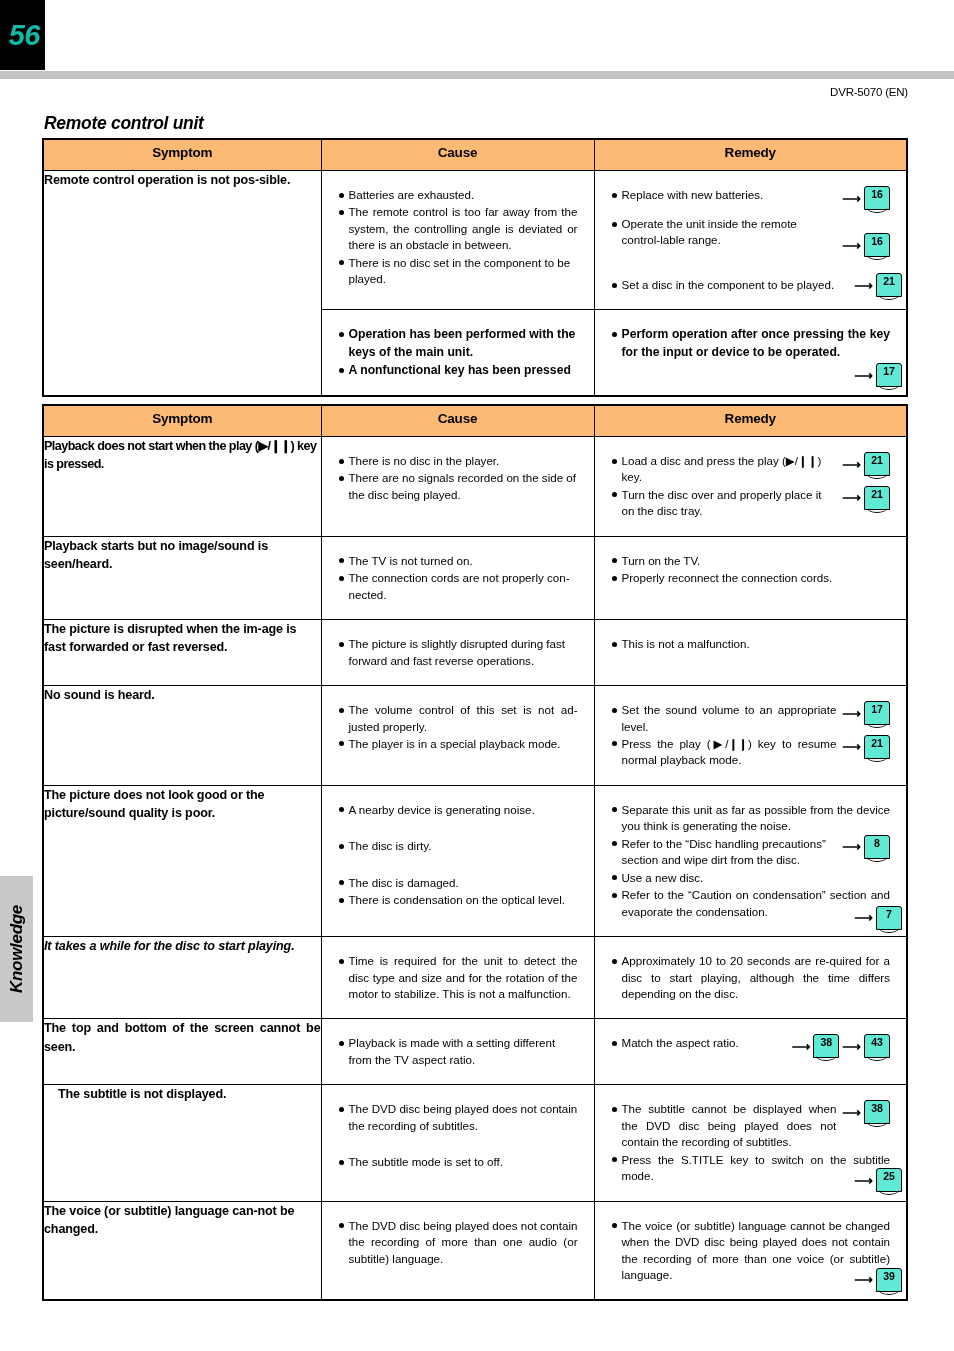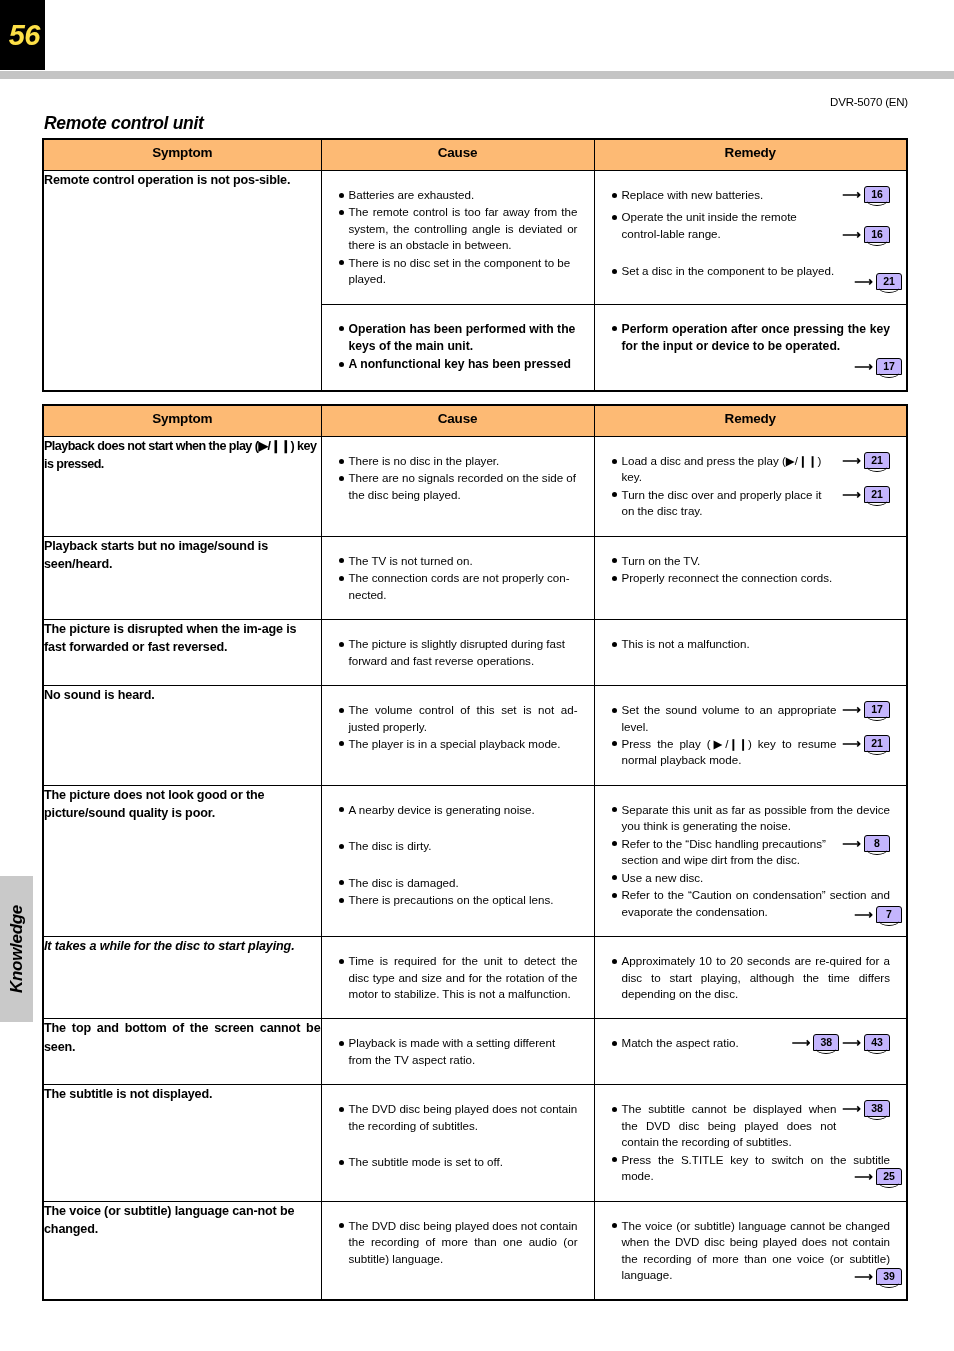--- a/index.html
+++ b/index.html
@@ -15,39 +15,39 @@
     color: #000000;
     overflow: hidden;
   }
 
   
   .page-number-block {
     position: absolute;
     left: 0; top: 0;
     width: 45px; height: 70px;
     background: #000000;
-    color: #fde047;
+    color: #14b8a6;
     font-style: italic;
     font-weight: bold;
     font-size: 29px;
     line-height: 70px;
     text-align: right;
     padding-right: 5px;
     box-sizing: border-box;
     letter-spacing: -0.5px;
   }
   .header-rule {
     position: absolute;
     left: 0; top: 71px;
     width: 954px; height: 8px;
     background: #c4c4c4;
   }
   .model-code {
     position: absolute;
-    right: 46px; top: 96px;
+    right: 46px; top: 86px;
     font-size: 11.5px;
     letter-spacing: -0.2px;
   }
 
   
   .side-tab {
     position: absolute;
     left: 0; top: 876px;
     width: 33px; height: 146px;
     background: #c9c9c9;
@@ -168,29 +168,29 @@
     font-size: 13px;
     line-height: 1;
     font-weight: bold;
     position: relative;
     top: 0px;
   }
   .bookref {
     display: inline-block;
     position: relative;
     width: 26px;
-    height: 17px;
+    height: 24px;
     font-size: 10.5px;
     font-weight: bold;
     line-height: 14px;
     text-align: center;
     border: 1.3px solid #000;
     border-radius: 3px 3px 0 0;
     box-sizing: border-box;
-    background: #c4b5fd;
+    background: #5eead4;
   }
   .bookref::after {
     content: "";
     position: absolute;
     left: 2px; right: 2px; bottom: -4px;
     height: 4px;
     border-bottom: 1.3px solid #000;
     border-radius: 0 0 50% 50% / 0 0 100% 100%;
   }
 
@@ -406,21 +406,21 @@
         </td>
       </tr>
 
       <tr>
         <td class="symptom" style="height:136px;">The picture does not look good or the picture/sound quality is poor.</td>
         <td class="cause">
           <ul class="bl">
             <li>A nearby device is generating noise.</li>
             <li class="gap2">The disc is dirty.</li>
             <li class="gap2">The disc is damaged.</li>
-            <li>There is precautions on the optical lens.</li>
+            <li>There is condensation on the optical level.</li>
           </ul>
         </td>
         <td class="remedy">
           <div class="cellbody">
             <ul class="bl">
               <li class="justify">Separate this unit as far as possible from the device you think is generating the noise.</li>
               <li>
                 <div class="ref-row">
                   <span class="txt">Refer to the “Disc handling precautions” section and wipe dirt from the disc.</span>
                   <span class="ref-holder">
@@ -475,21 +475,21 @@
                   <span class="bookref">43</span>
                 </span>
               </div>
             </li>
           </ul>
         </td>
       </tr>
 
 
       <tr>
-        <td class="symptom" style="height:100px;">The subtitle is not displayed.</td>
+        <td class="symptom" style="height:100px;padding-left:14px;">The subtitle is not displayed.</td>
         <td class="cause">
           <ul class="bl">
             <li>The DVD disc being played does not contain the recording of subtitles.</li>
             <li class="gap2">The subtitle mode is set to off.</li>
           </ul>
         </td>
         <td class="remedy">
           <div class="cellbody">
             <ul class="bl">
               <li>

